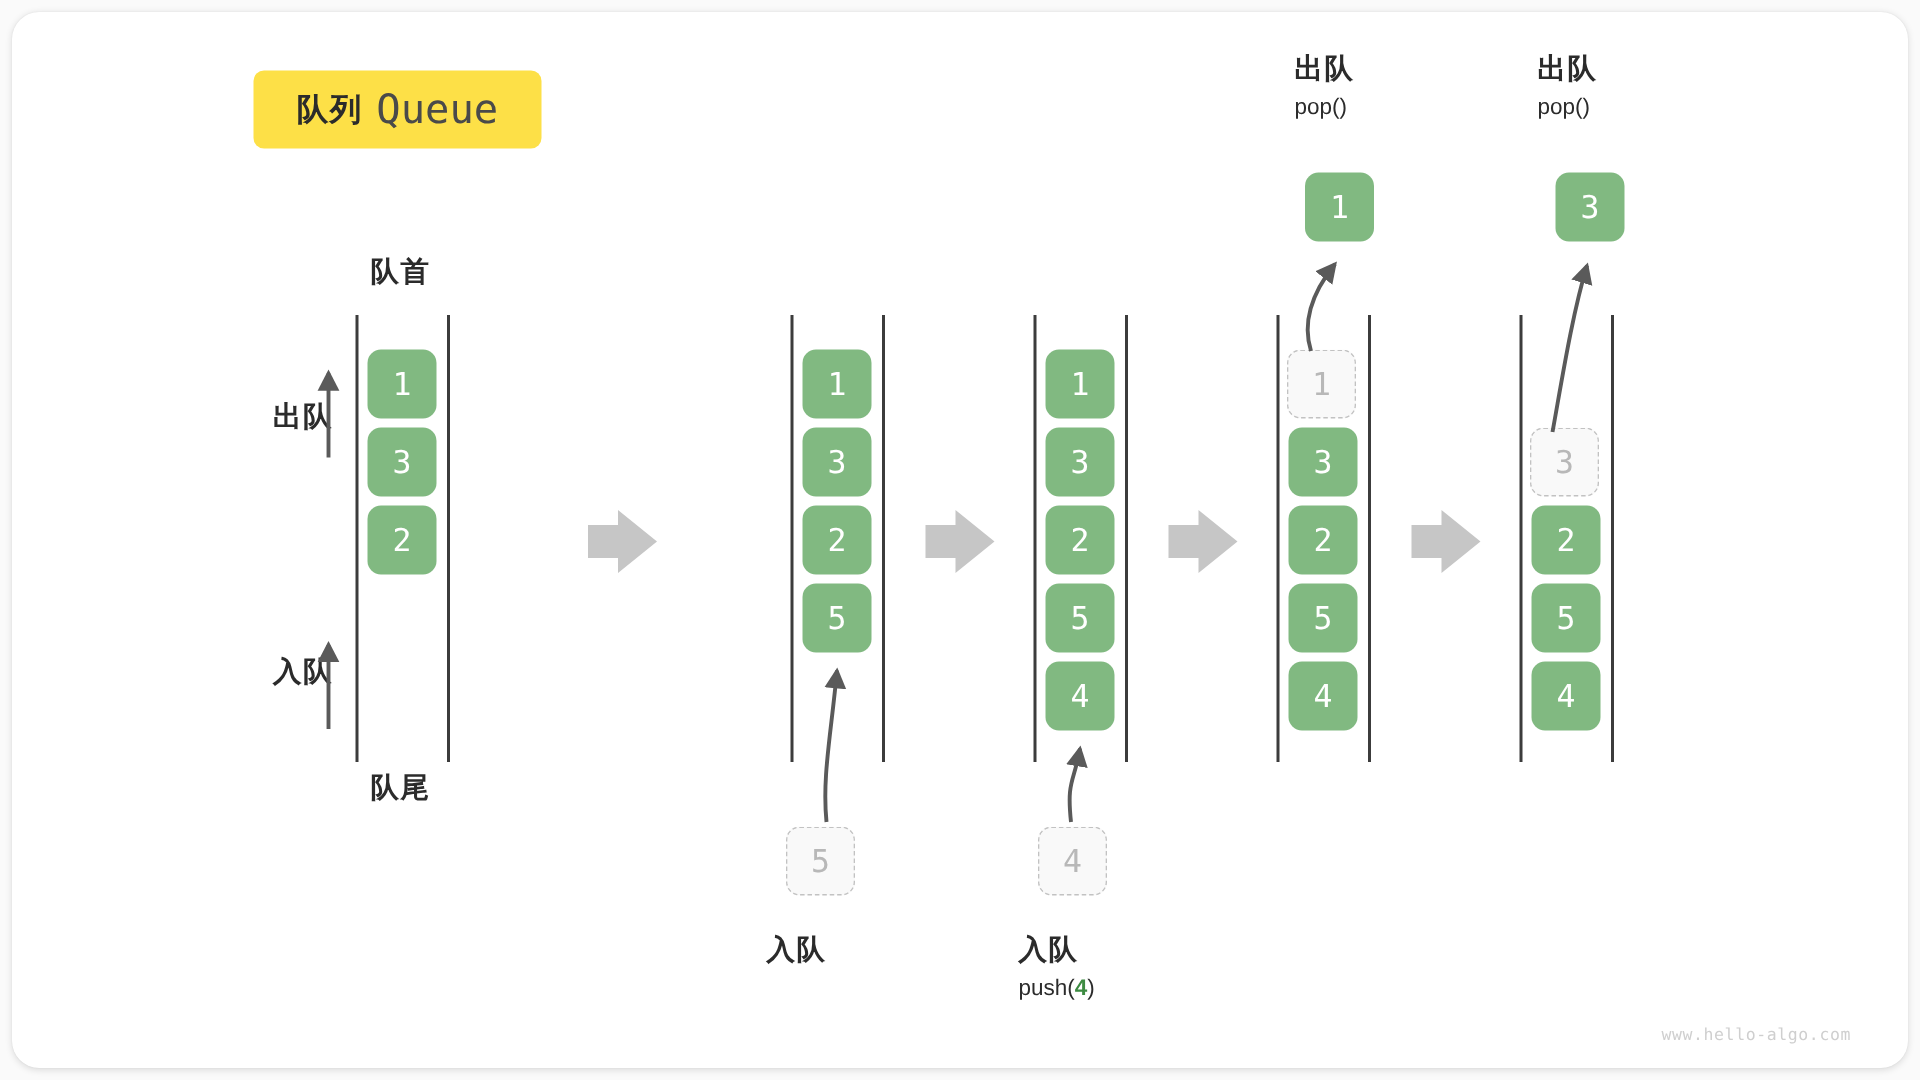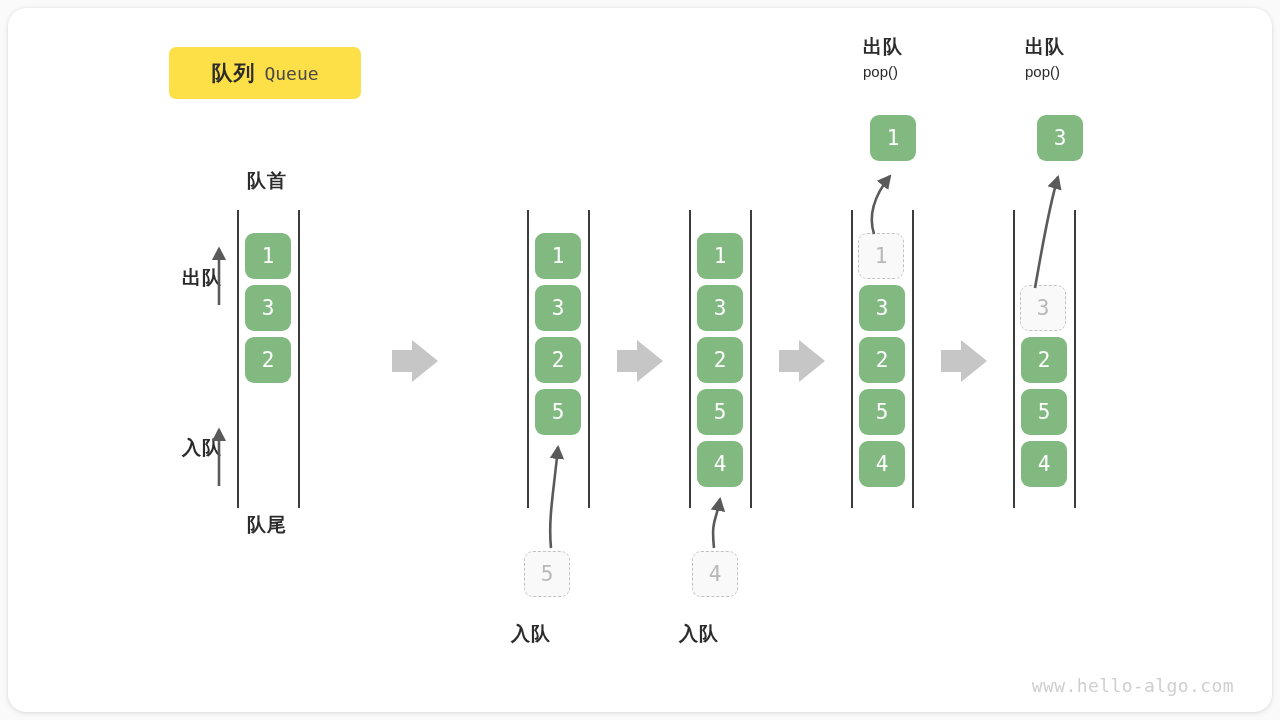--- a/index.html
+++ b/index.html
@@ -39,21 +39,21 @@
     gap: 9px;
   }
   #title-badge .cn {
     font-size: 21px;
     font-weight: bold;
     color: #2b2b2b;
     letter-spacing: 1px;
   }
   #title-badge .en {
     font-family: "DejaVu Sans Mono", "Liberation Mono", monospace;
-    font-size: 18px;
+    font-size: 27px;
     color: #4a4a4a;
   }
 
   
   .head-tail-label {
     font-size: 19px;
     font-weight: bold;
     color: #2b2b2b;
     letter-spacing: 1px;
     text-align: center;
@@ -114,21 +114,21 @@
     font-weight: normal;
     display: block;
     color: #2b2b2b;
   }
   .op-caption .code .arg { color: #3d8b42; font-weight: bold; }
 
   
   #watermark {
     right: 46px; bottom: 24px;
     font-family: "DejaVu Sans Mono", "Liberation Mono", monospace;
-    font-size: 18px;
+    font-size: 11px;
     color: #cfcfcf;
     letter-spacing: 0.4px;
     text-align: center;
   }
 
   svg.overlay {
     position: absolute;
     left: 0; top: 0;
     width: 1280px; height: 720px;
     pointer-events: none;
@@ -202,20 +202,21 @@
   <div class="abs op-caption" style="left:1025px; top:33px;">
     <span class="cn">出队</span>
     <span class="code">pop()</span>
   </div>
 
   <div class="abs op-caption" style="left:511px; top:620px;">
     <span class="cn">入队</span>
   </div>
   <div class="abs op-caption" style="left:679px; top:620px;">
     <span class="cn">入队</span>
+    <span class="code">push(<span class="arg">4</span>)</span>
   </div>
 
   <div id="watermark" class="abs">www.hello-algo.com</div>
 
   <svg class="overlay" viewBox="0 0 1280 720">
     <defs>
       <marker id="ah-dark" markerWidth="7" markerHeight="7" refX="4.6" refY="3.1" orient="auto" markerUnits="strokeWidth">
         <path d="M0,0.3 L5.4,3.1 L0,5.9 z" fill="#5a5a5a"></path>
       </marker>
       <marker id="ah-dir" markerWidth="7" markerHeight="7" refX="4.4" refY="3.1" orient="auto" markerUnits="strokeWidth">

